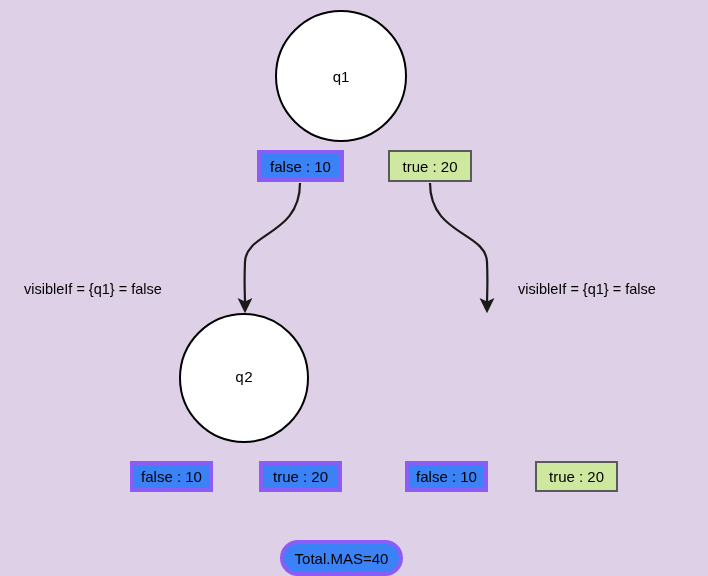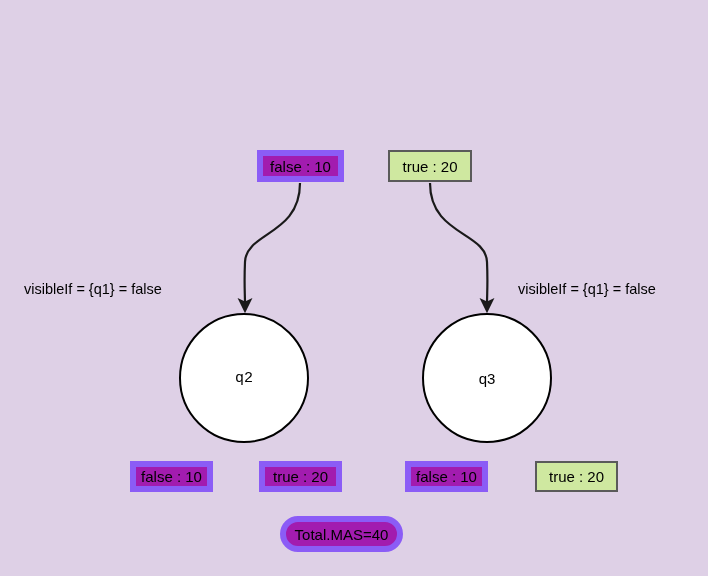--- a/index.html
+++ b/index.html
@@ -41,22 +41,22 @@
     font-size: 15px;
     color: #000000;
     line-height: 1;
   }
   .box {
     position: absolute;
     box-sizing: border-box;
     display: flex;
     align-items: center;
     justify-content: center;
-    background: #a21caf;
-    border: 6px solid #8b5cf6;
+    background: #3b82f6;
+    border: 4px solid #8b5cf6;
     font-size: 15px;
     color: #000000;
     white-space: nowrap;
   }
   .box.green {
     background: #cfe8a0;
     border: 2px solid #5a5a5a;
   }
   .edge-label {
     position: absolute;
@@ -75,25 +75,25 @@
   <svg id="edges" viewBox="0 0 708 576" width="708" height="576">
     <defs>
       <marker id="arrow" markerWidth="9" markerHeight="9" refX="3.2" refY="4" orient="auto" markerUnits="strokeWidth">
         <path d="M0,0.6 L7,4 L0,7.4 L1.6,4 Z" fill="#1a1a1a"></path>
       </marker>
     </defs>
     <path id="edge-path-0" fill="none" stroke="#1a1a1a" stroke-width="2.2" marker-end="url(#arrow)" d="M 300,183 C 300,235 246,232 245,262 C 244,285 245,292 245,305"></path>
     <path id="edge-path-1" fill="none" stroke="#1a1a1a" stroke-width="2.2" marker-end="url(#arrow)" d="M 430,183 C 430,235 486,232 487,262 C 488,285 487,292 487,305"></path>
   </svg>
 
+  <div class="node-circle" id="node-0" style="left: 275px; top: 10px; width: 132px; height: 132px; background: rgb(255, 255, 255); border-color: rgb(0, 0, 0);">
+    <span class="node-label">q1</span>
+  </div>
   <div class="node-circle" id="node-1" style="left: 179px; top: 313px; width: 130px; height: 130px; background: rgb(255, 255, 255); border-color: rgb(0, 0, 0); font-family: Liberation Mono, monospace;">
     <span class="node-label">q2</span>
-  </div>
-  <div class="node-circle" id="node-2" style="left: 422px; top: 313px; width: 130px; height: 130px; background: rgb(255, 255, 255); border-color: rgb(0, 0, 0);">
-    <span class="node-label">q3</span>
   </div>
 
   <div class="box" id="box-0" style="left: 257px; top: 150px; width: 87px; height: 32px;">
     <span>false : 10</span>
   </div>
   <div class="box green" id="box-1" style="left: 388px; top: 150px; width: 84px; height: 32px;">
     <span>true : 20</span>
   </div>
   <div class="box" id="box-2" style="left: 130px; top: 461px; width: 83px; height: 31px;">
     <span>false : 10</span>
@@ -101,20 +101,20 @@
   <div class="box" id="box-3" style="left: 259px; top: 461px; width: 83px; height: 31px;">
     <span>true : 20</span>
   </div>
   <div class="box" id="box-4" style="left: 405px; top: 461px; width: 83px; height: 31px;">
     <span>false : 10</span>
   </div>
   <div class="box green" id="box-5" style="left: 535px; top: 461px; width: 83px; height: 31px;">
     <span>true : 20</span>
   </div>
 
-  <div class="box" id="box-total" style="left: 280px; top: 516px; width: 123px; height: 36px; border-radius: 18px;">
+  <div class="box" id="box-total" style="left: 280px; top: 540px; width: 123px; height: 36px; border-radius: 18px;">
     <span>Total.MAS=40</span>
   </div>
 
   <div class="edge-label" id="edge-label-0" style="left: 24px; top: 282px;">visibleIf = {q1} = false</div>
   <div class="edge-label" id="edge-label-1" style="left: 518px; top: 282px;">visibleIf = {q1} = false</div>
 
 </div>
 
 </body></html>

